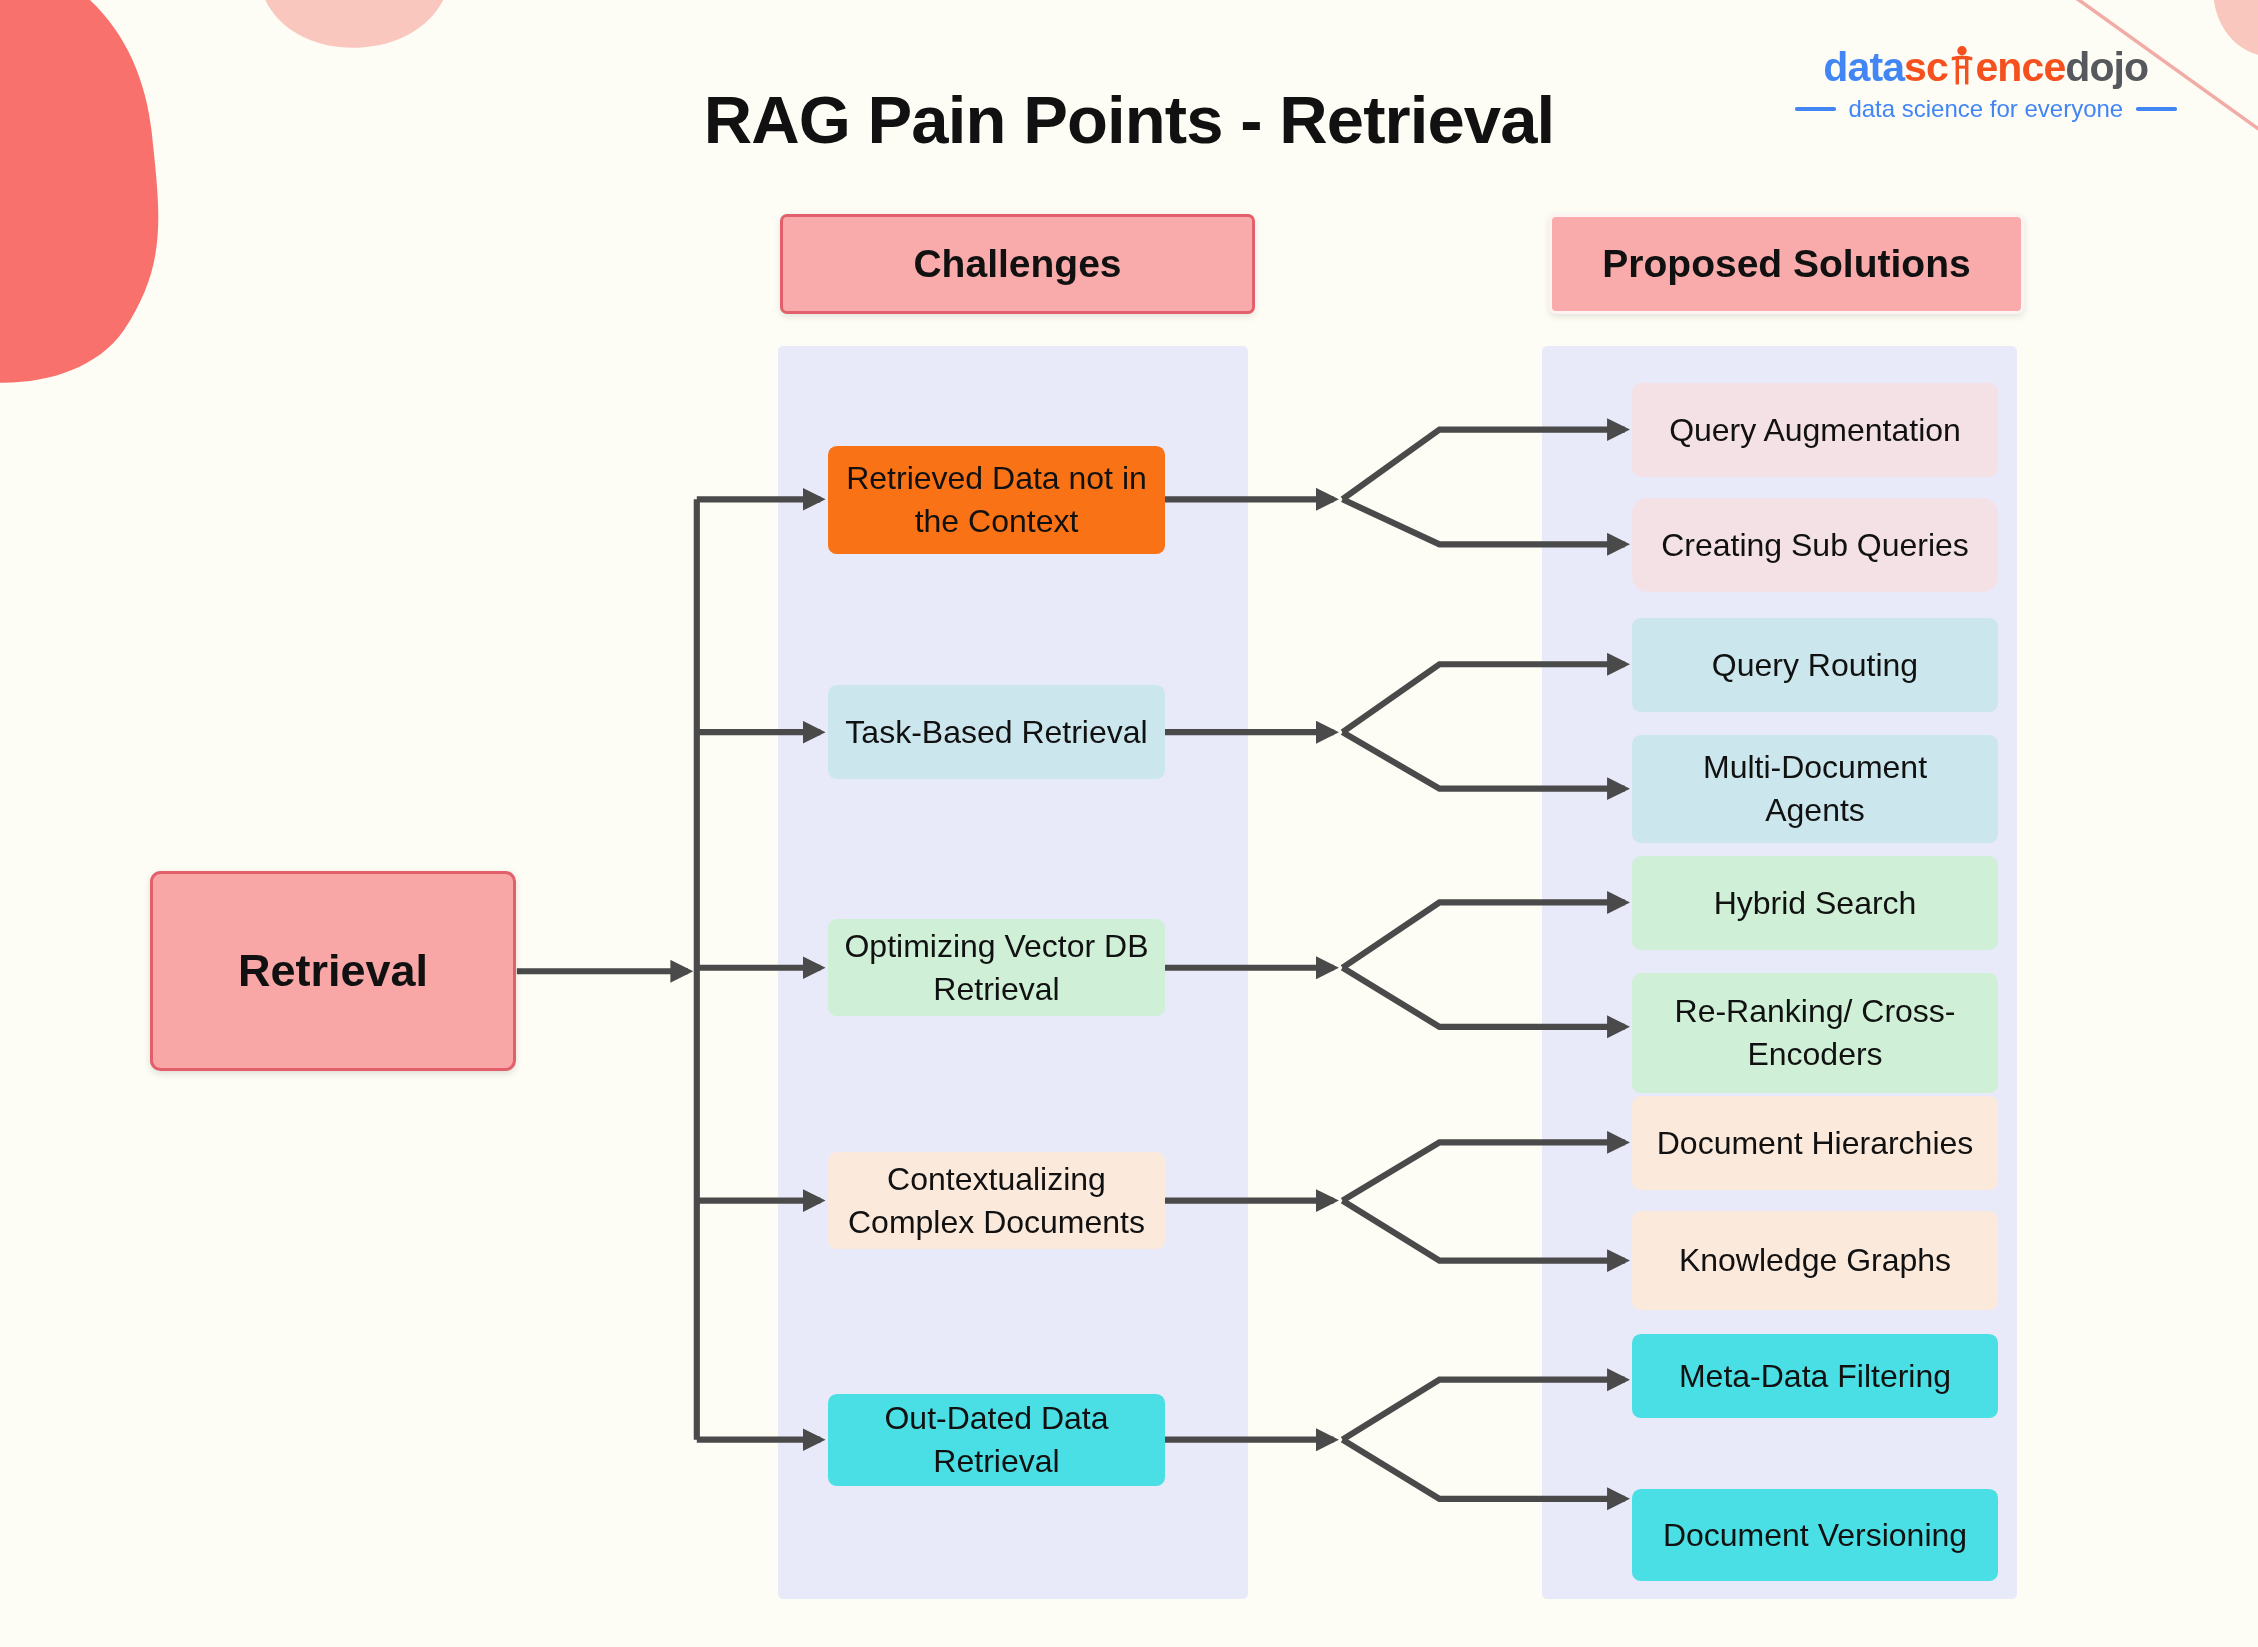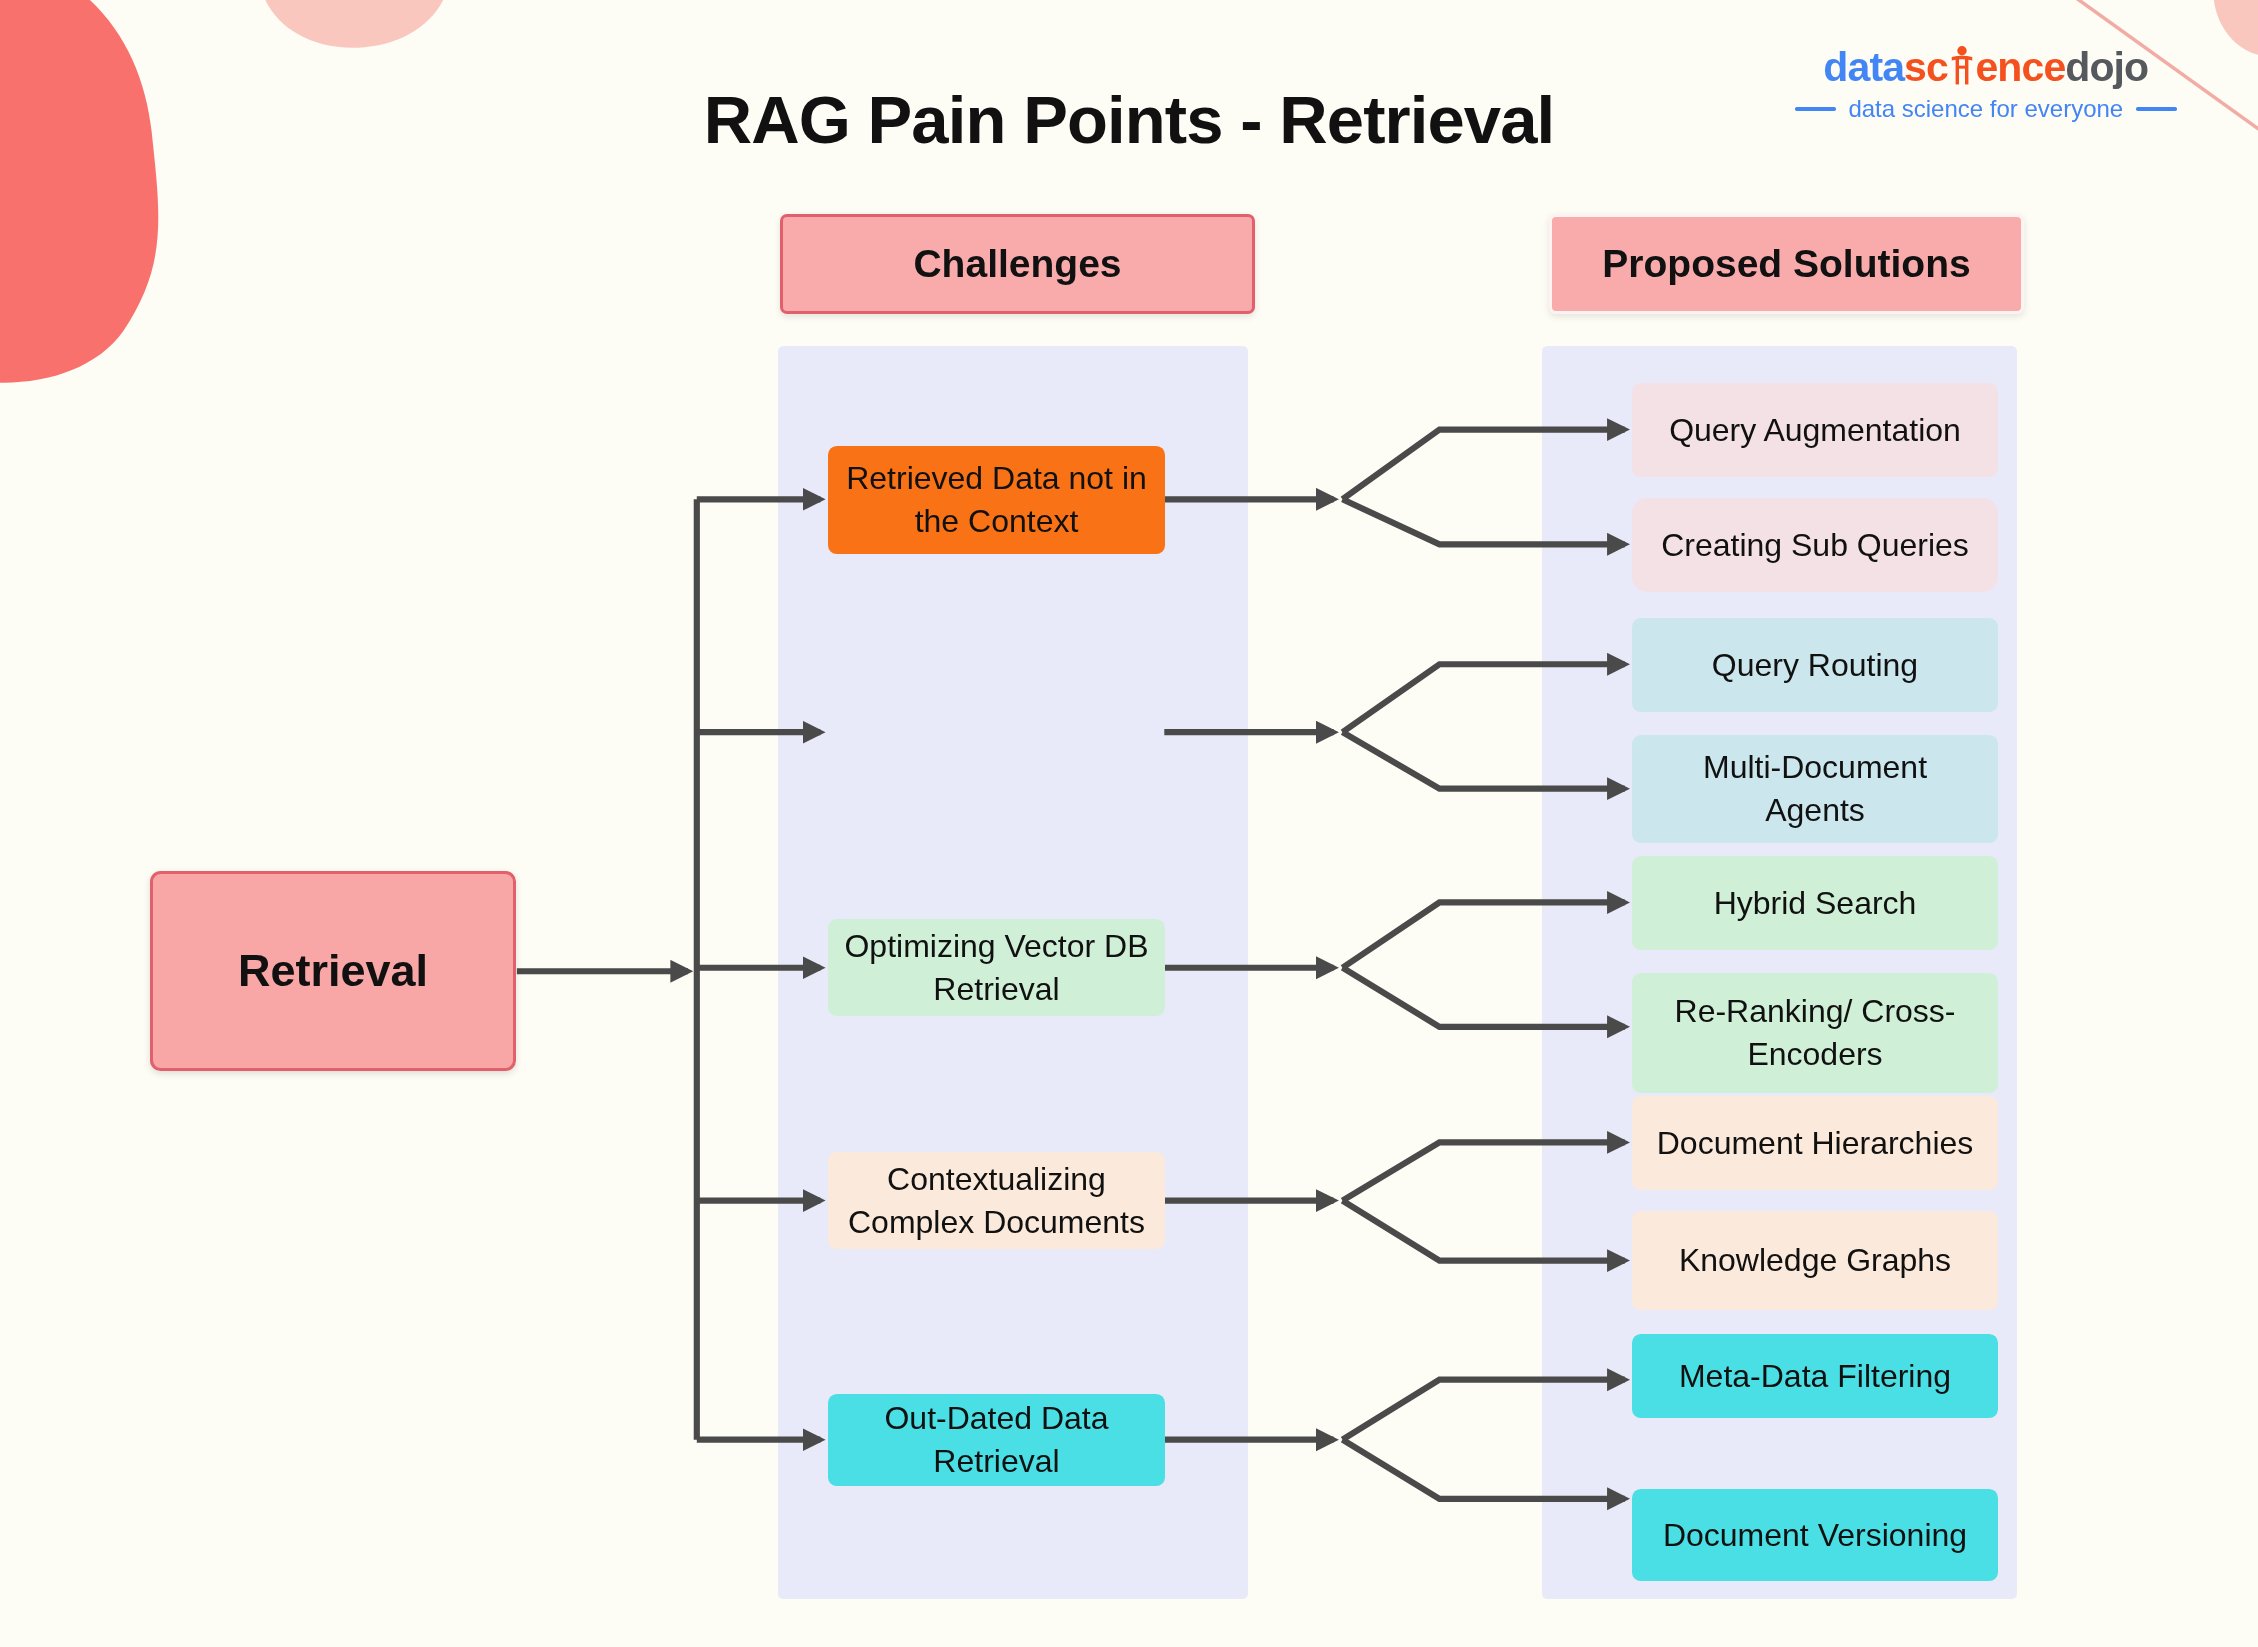--- a/index.html
+++ b/index.html
@@ -119,20 +119,21 @@
       <polyline points="1522,1361 1632,1429 1842,1429" fill="none" stroke="#4A4A4A" stroke-width="7" marker-end="url(#arrow)"></polyline>
       <polyline points="790,1632 930,1632" fill="none" stroke="#4A4A4A" stroke-width="7" marker-end="url(#arrow)"></polyline>
       <polyline points="1320,1632 1512,1632" fill="none" stroke="#4A4A4A" stroke-width="7" marker-end="url(#arrow)"></polyline>
       <polyline points="1522,1632 1632,1564 1842,1564" fill="none" stroke="#4A4A4A" stroke-width="7" marker-end="url(#arrow)"></polyline>
       <polyline points="1522,1632 1632,1699 1842,1699" fill="none" stroke="#4A4A4A" stroke-width="7" marker-end="url(#arrow)"></polyline>
     </svg>
 
   <div id="root-node">Retrieval</div>
 
   <div class="node challenge" id="ch-0" style="top: 446px; height: 108px; background: #f97316;">Retrieved Data not in the Context</div>
+  <div class="node challenge" id="ch-1" style="top: 685px; height: 94px; background: rgb(203, 231, 237);">Task-Based Retrieval</div>
   <div class="node challenge" id="ch-2" style="top: 919px; height: 97px; background: rgb(207, 240, 215);">Optimizing Vector DB Retrieval</div>
   <div class="node challenge" id="ch-3" style="top: 1152px; height: 97px; background: rgb(251, 233, 219);">Contextualizing Complex Documents</div>
   <div class="node challenge" id="ch-4" style="top: 1394px; height: 92px; background: rgb(74, 223, 228);">Out-Dated Data Retrieval</div>
 
   <div class="node solution" id="sol-0-0" style="top: 383px; height: 94px; background: rgb(244, 225, 230);">Query Augmentation</div>
   <div class="node solution" id="sol-0-1" style="top: 498px; height: 94px; background: rgb(244, 225, 230); border-radius: 15px;">Creating Sub Queries</div>
   <div class="node solution" id="sol-1-0" style="top: 618px; height: 94px; background: rgb(203, 231, 237);">Query Routing</div>
   <div class="node solution" id="sol-1-1" style="top: 735px; height: 108px; padding: 0px 64px; background: rgb(203, 231, 237);">Multi-Document Agents</div>
   <div class="node solution" id="sol-2-0" style="top: 856px; height: 94px; background: rgb(207, 240, 215);">Hybrid Search</div>
   <div class="node solution" id="sol-2-1" style="top: 973px; height: 120px; background: rgb(207, 240, 215);">Re-Ranking/ Cross-Encoders</div>

